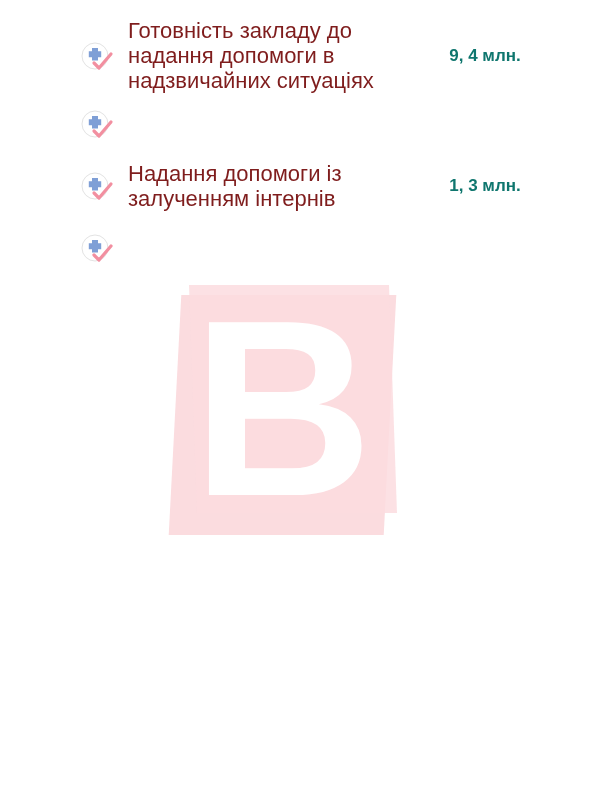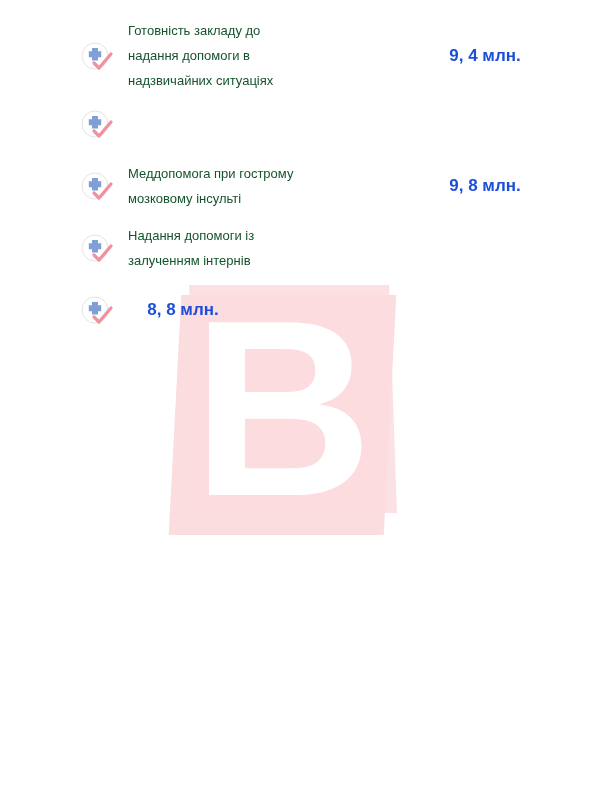--- a/index.html
+++ b/index.html
@@ -79,33 +79,33 @@
     height: 34px;
     position: relative;
     margin-right: 14px;
   }
   .icon-wrap svg {
     display: block;
   }
 
   .label {
     flex: 1 1 auto;
-    font-size: 13px;
+    font-size: 22px;
     line-height: 25px;
-    color: #14532d;
+    color: #7f1d1d;
     white-space: pre-line;
     padding-right: 8px;
   }
 
   .value {
     flex: 0 0 110px;
     text-align: center;
     font-size: 17px;
     font-weight: bold;
-    color: #1d4ed8;
+    color: #0f766e;
     white-space: nowrap;
   }
 </style>
 </head>
 <body>
 
 <div id="watermark">
   <div class="slab slab-a"></div>
   <div class="slab slab-b"></div>
   <div class="letter">B</div>
@@ -130,51 +130,39 @@
   <div class="row">
     <span class="icon-wrap">
       <svg width="34" height="34" viewBox="0 0 34 34">
         <circle cx="15" cy="17" r="13" fill="#ffffff" stroke="#e3e3e3" stroke-width="1"></circle>
         <path d="M12 9 h6 v3.2 h3.2 v6 h-3.2 v3.2 h-6 v-3.2 h-3.2 v-6 h3.2 z" fill="#7f9fd6"></path>
         <path d="M14 24 l5 5 l12 -14" fill="none" stroke="#f28fa0" stroke-width="3.2" stroke-linecap="round" stroke-linejoin="round"></path>
       </svg>
     </span>
   </div>
 
-  <div class="row">
-    <span class="icon-wrap">
-      <svg width="34" height="34" viewBox="0 0 34 34">
-        <circle cx="15" cy="17" r="13" fill="#ffffff" stroke="#e3e3e3" stroke-width="1"></circle>
-        <path d="M12 9 h6 v3.2 h3.2 v6 h-3.2 v3.2 h-6 v-3.2 h-3.2 v-6 h3.2 z" fill="#7f9fd6"></path>
-        <path d="M14 24 l5 5 l12 -14" fill="none" stroke="#f28fa0" stroke-width="3.2" stroke-linecap="round" stroke-linejoin="round"></path>
-      </svg>
-    </span>
-    <span class="label">Меддопомога при гострому
-мозковому інсульті</span>
-    <span class="value">9, 8 млн.</span>
-  </div>
 
   <div class="row">
     <span class="icon-wrap">
       <svg width="34" height="34" viewBox="0 0 34 34">
         <circle cx="15" cy="17" r="13" fill="#ffffff" stroke="#e3e3e3" stroke-width="1"></circle>
         <path d="M12 9 h6 v3.2 h3.2 v6 h-3.2 v3.2 h-6 v-3.2 h-3.2 v-6 h3.2 z" fill="#7f9fd6"></path>
         <path d="M14 24 l5 5 l12 -14" fill="none" stroke="#f28fa0" stroke-width="3.2" stroke-linecap="round" stroke-linejoin="round"></path>
       </svg>
     </span>
     <span class="label">Надання допомоги із
 залученням інтернів</span>
+    <span class="value">1, 3 млн.</span>
   </div>
 
 
 
   <div class="row">
     <span class="icon-wrap">
       <svg width="34" height="34" viewBox="0 0 34 34">
         <circle cx="15" cy="17" r="13" fill="#ffffff" stroke="#e3e3e3" stroke-width="1"></circle>
         <path d="M12 9 h6 v3.2 h3.2 v6 h-3.2 v3.2 h-6 v-3.2 h-3.2 v-6 h3.2 z" fill="#7f9fd6"></path>
         <path d="M14 24 l5 5 l12 -14" fill="none" stroke="#f28fa0" stroke-width="3.2" stroke-linecap="round" stroke-linejoin="round"></path>
       </svg>
     </span>
-    <span class="value">8, 8 млн.</span>
   </div>
 
 </div>
 
 </body></html>

